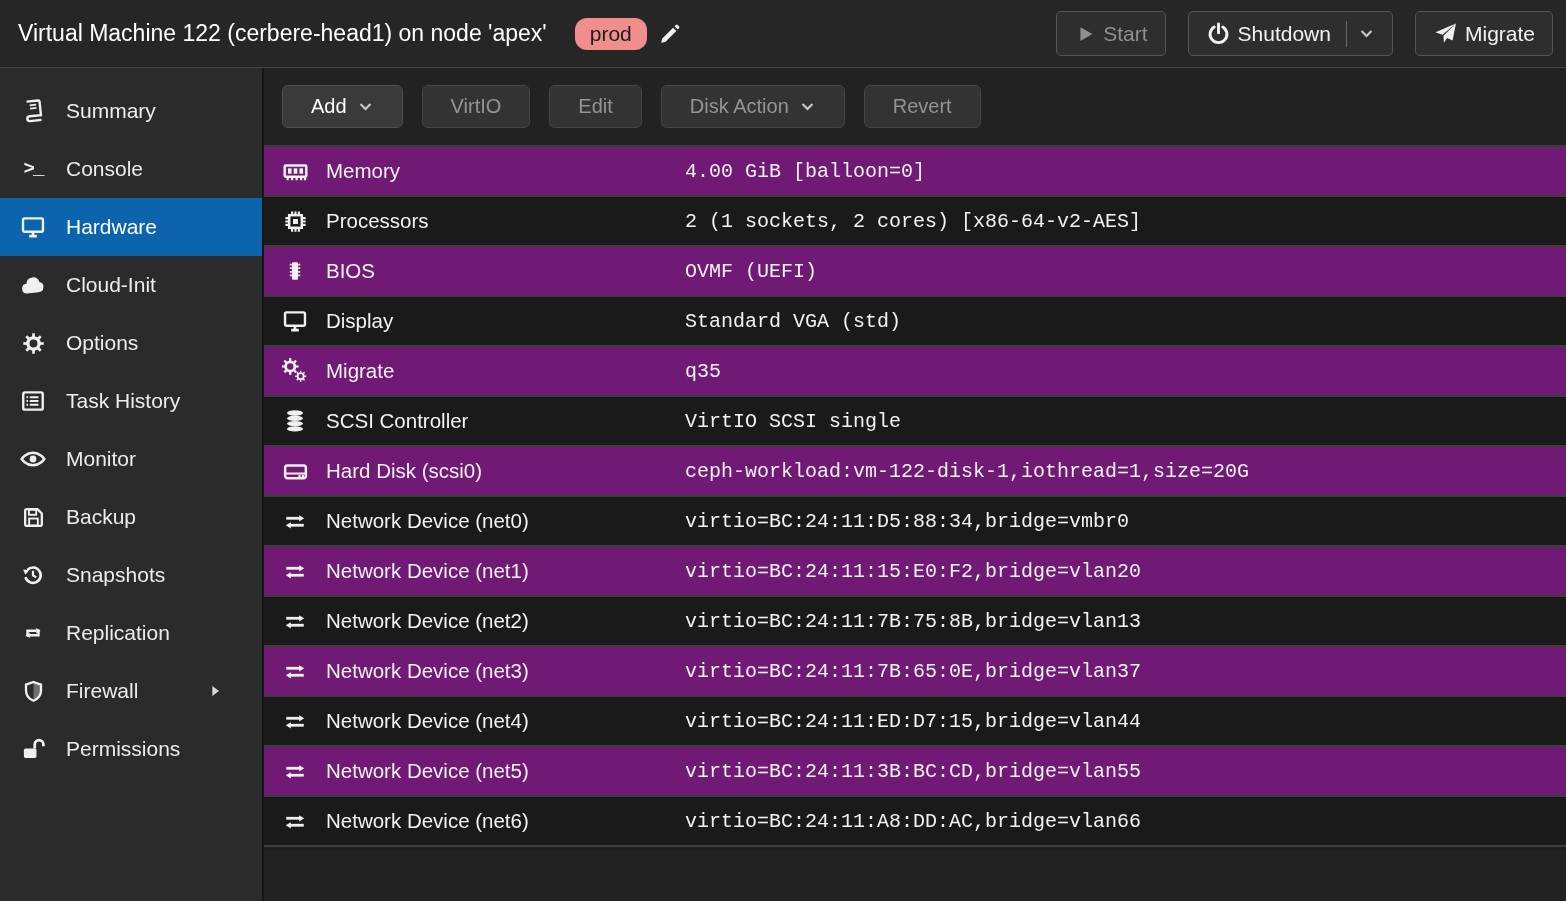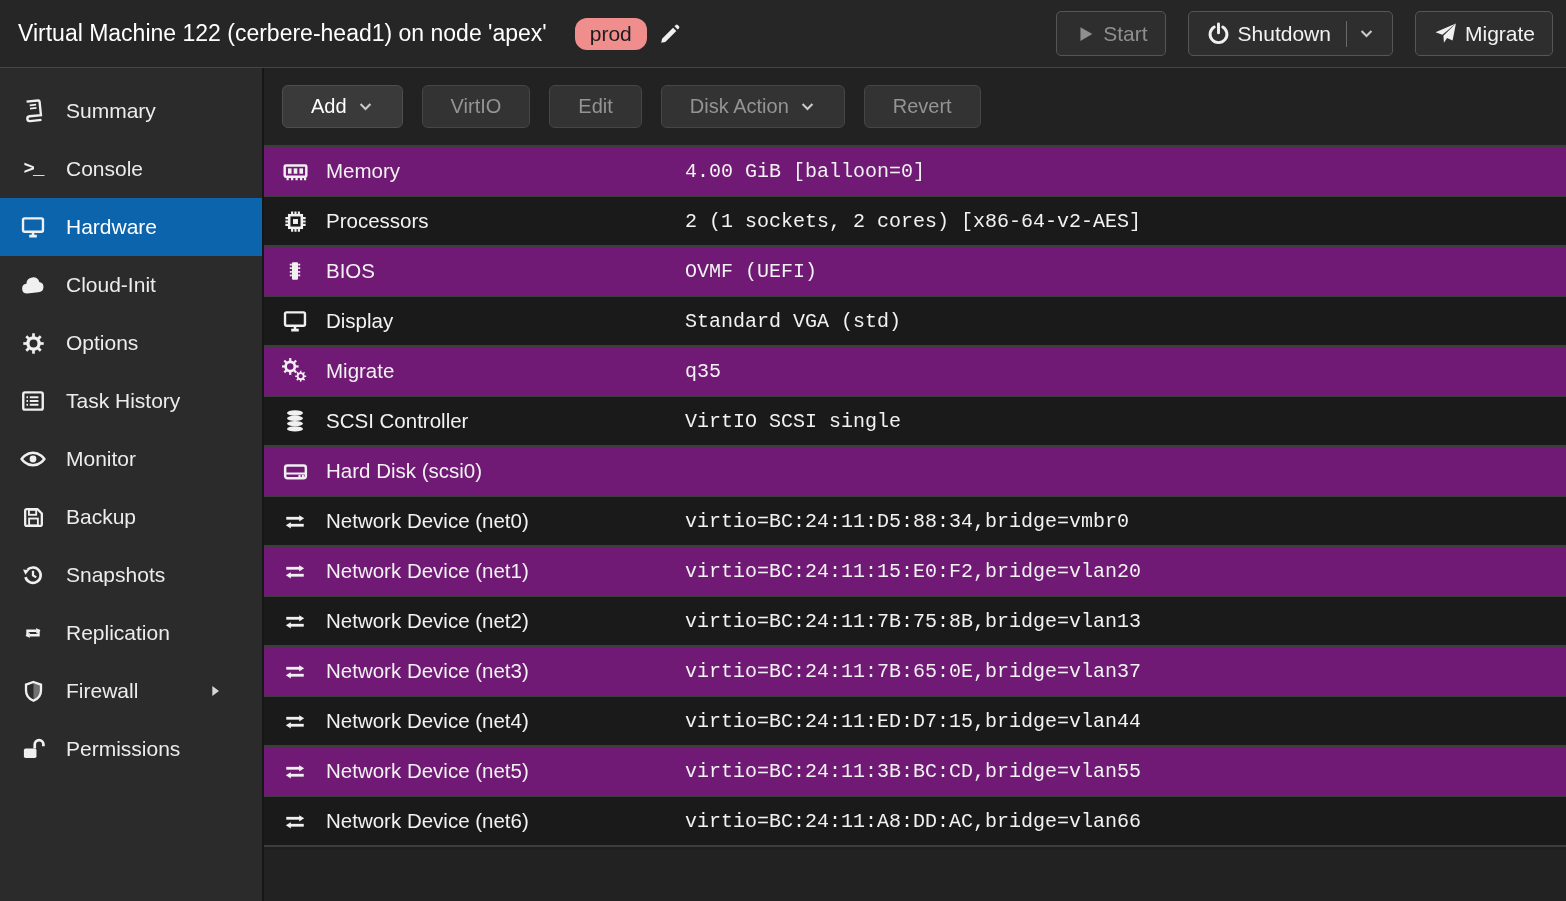--- a/index.html
+++ b/index.html
@@ -344,20 +344,21 @@
         <div class="hw-row light">
           <span class="cell-icon icon">
             <svg width="27" height="27" viewBox="0 0 24 24">
               <rect x="2.8" y="6.6" width="18.4" height="11.4" rx="2" fill="none" stroke="#f0f0f0" stroke-width="2.2"></rect>
               <path d="M3.4 13.8h17.2" stroke="#f0f0f0" stroke-width="1.8"></path>
               <rect x="14.6" y="15" width="1.9" height="1.9" fill="#f0f0f0"></rect>
               <rect x="17.6" y="15" width="1.9" height="1.9" fill="#f0f0f0"></rect>
             </svg>
           </span>
           <span class="cell-label">Hard Disk (scsi0)</span>
+          <span class="cell-value">ceph-workload:vm-122-disk-1,iothread=1,size=20G</span>
         </div>
         <div class="hw-row dark">
           <span class="cell-icon icon">
             <svg width="28" height="25" viewBox="0 0 24 24">
               <path d="M3.6 8.9h13.2" stroke="#f0f0f0" stroke-width="2.7"></path>
               <polygon points="16,5.9 20.8,8.9 16,11.9" fill="#f0f0f0"></polygon>
               <path d="M20.4 15.6H7.2" stroke="#f0f0f0" stroke-width="2.7"></path>
               <polygon points="8,12.6 3.2,15.6 8,18.6" fill="#f0f0f0"></polygon>
             </svg>
           </span>

